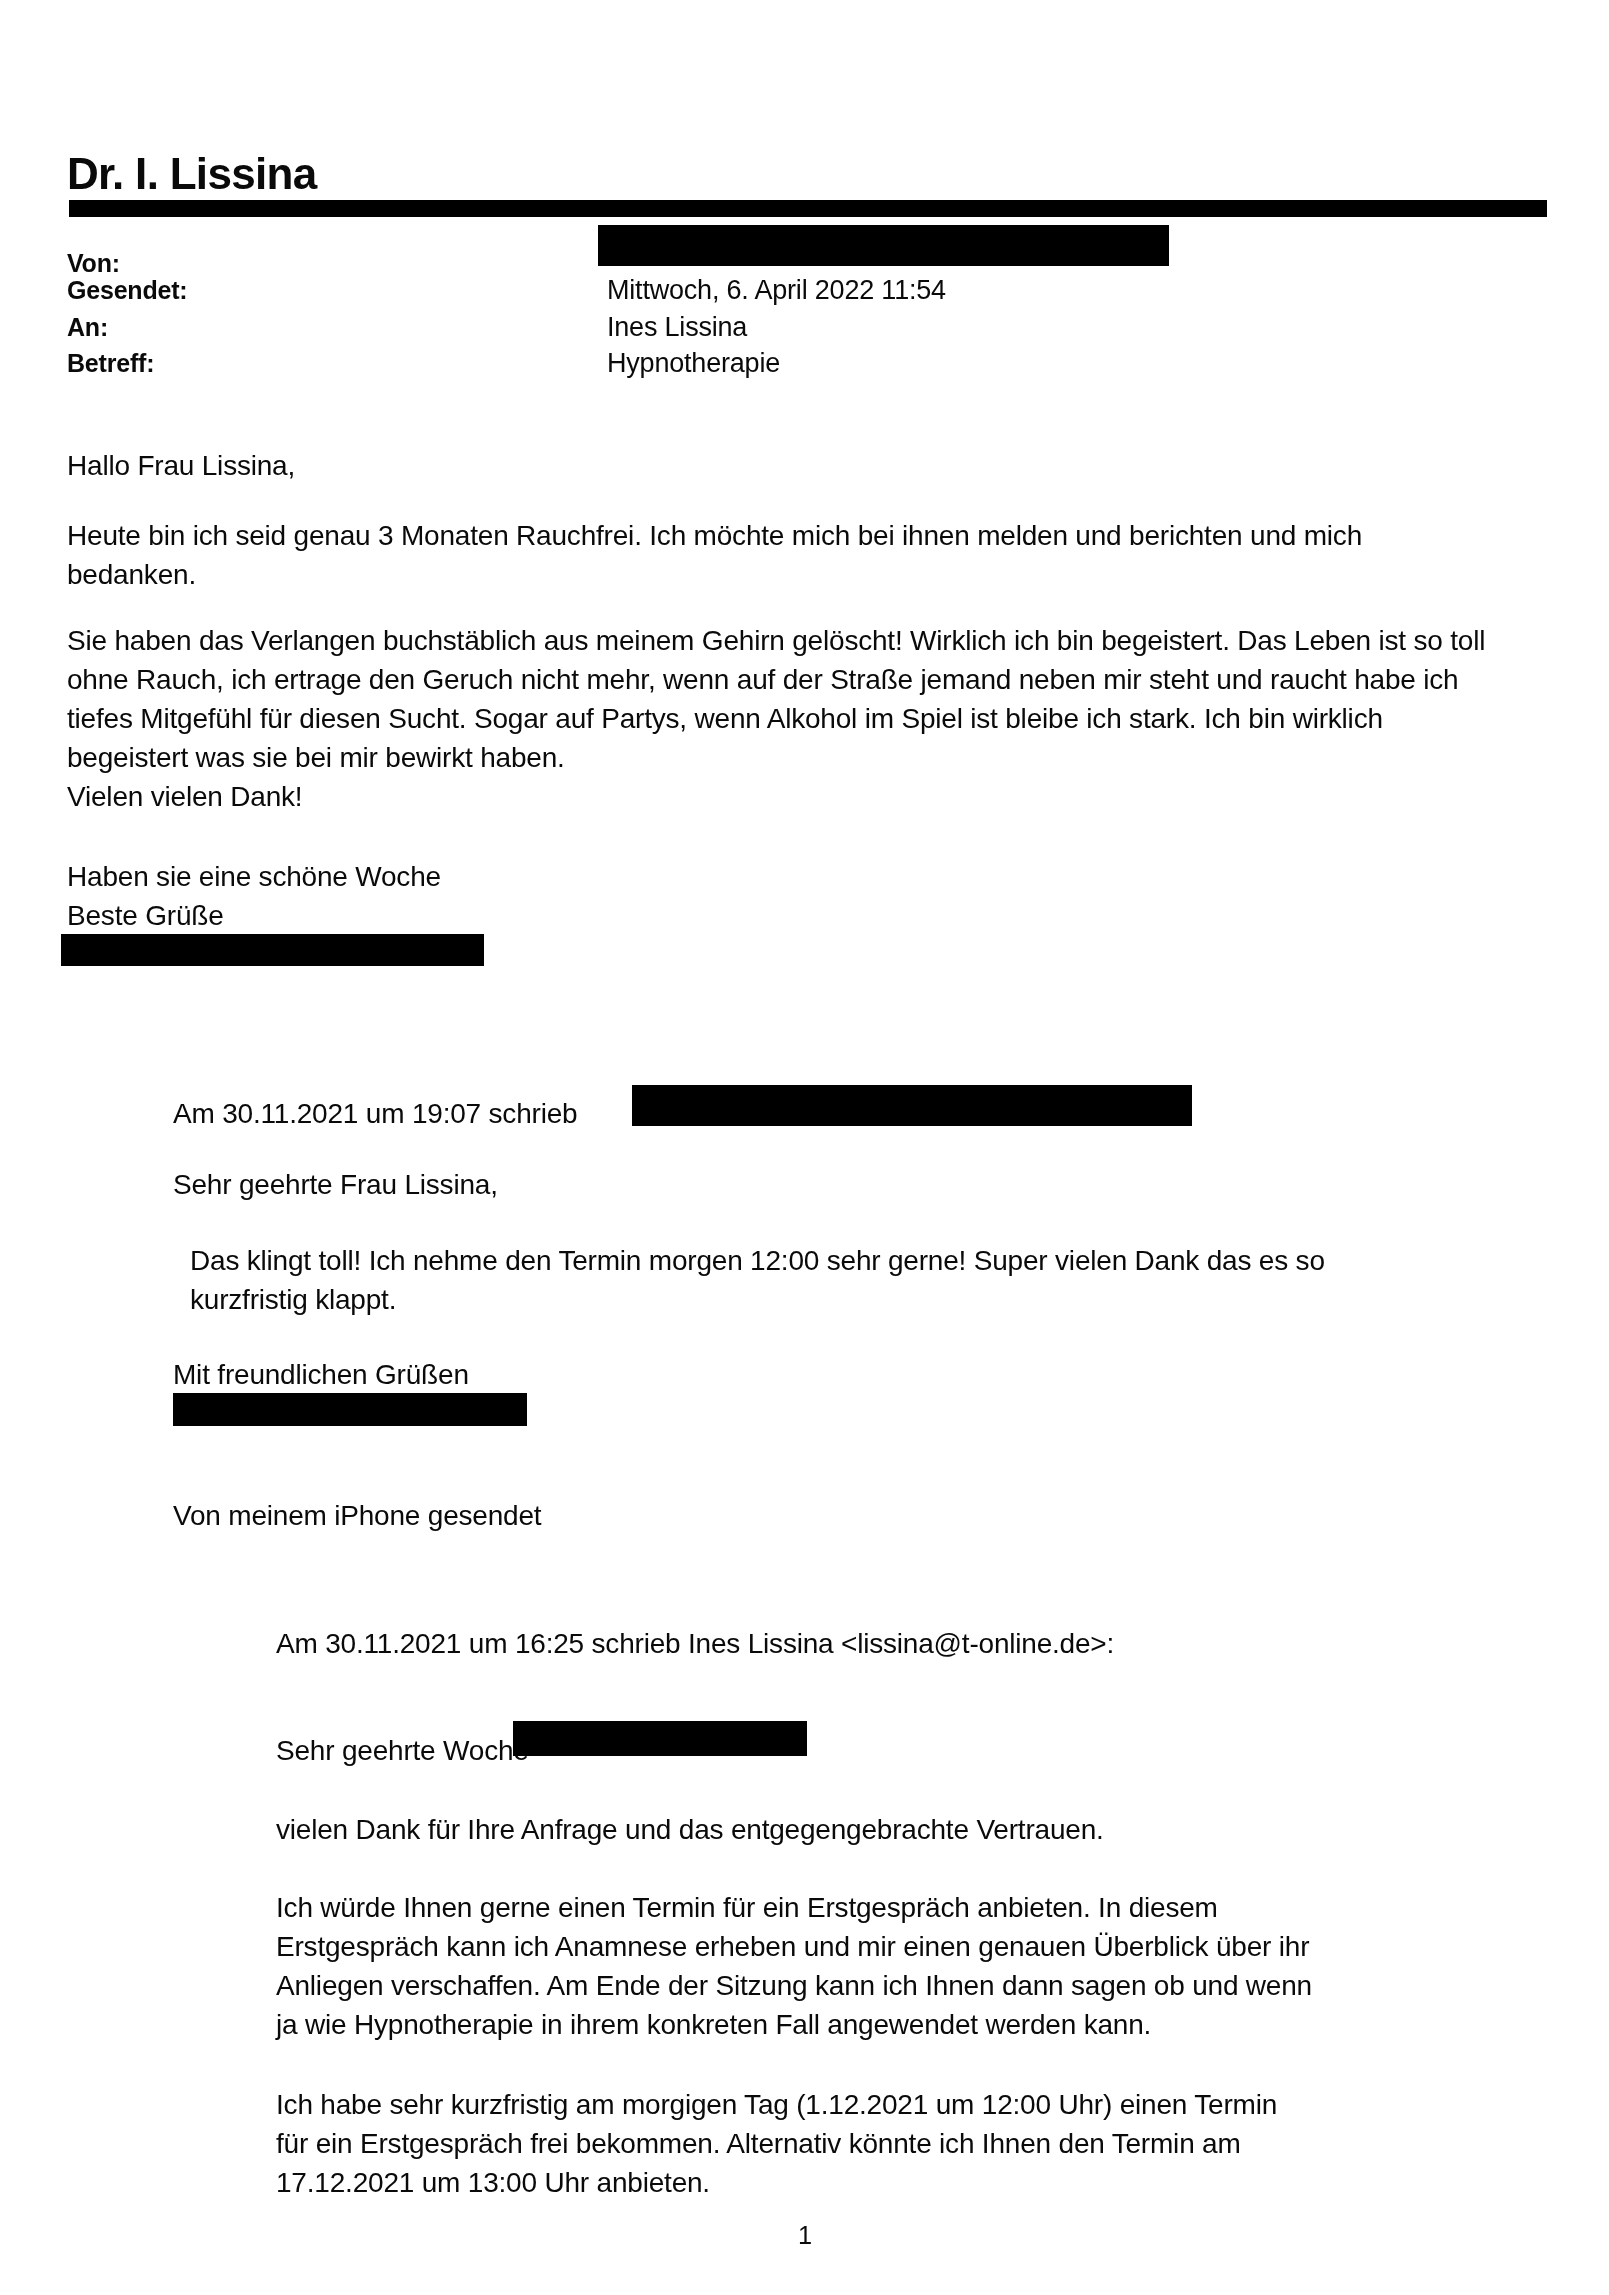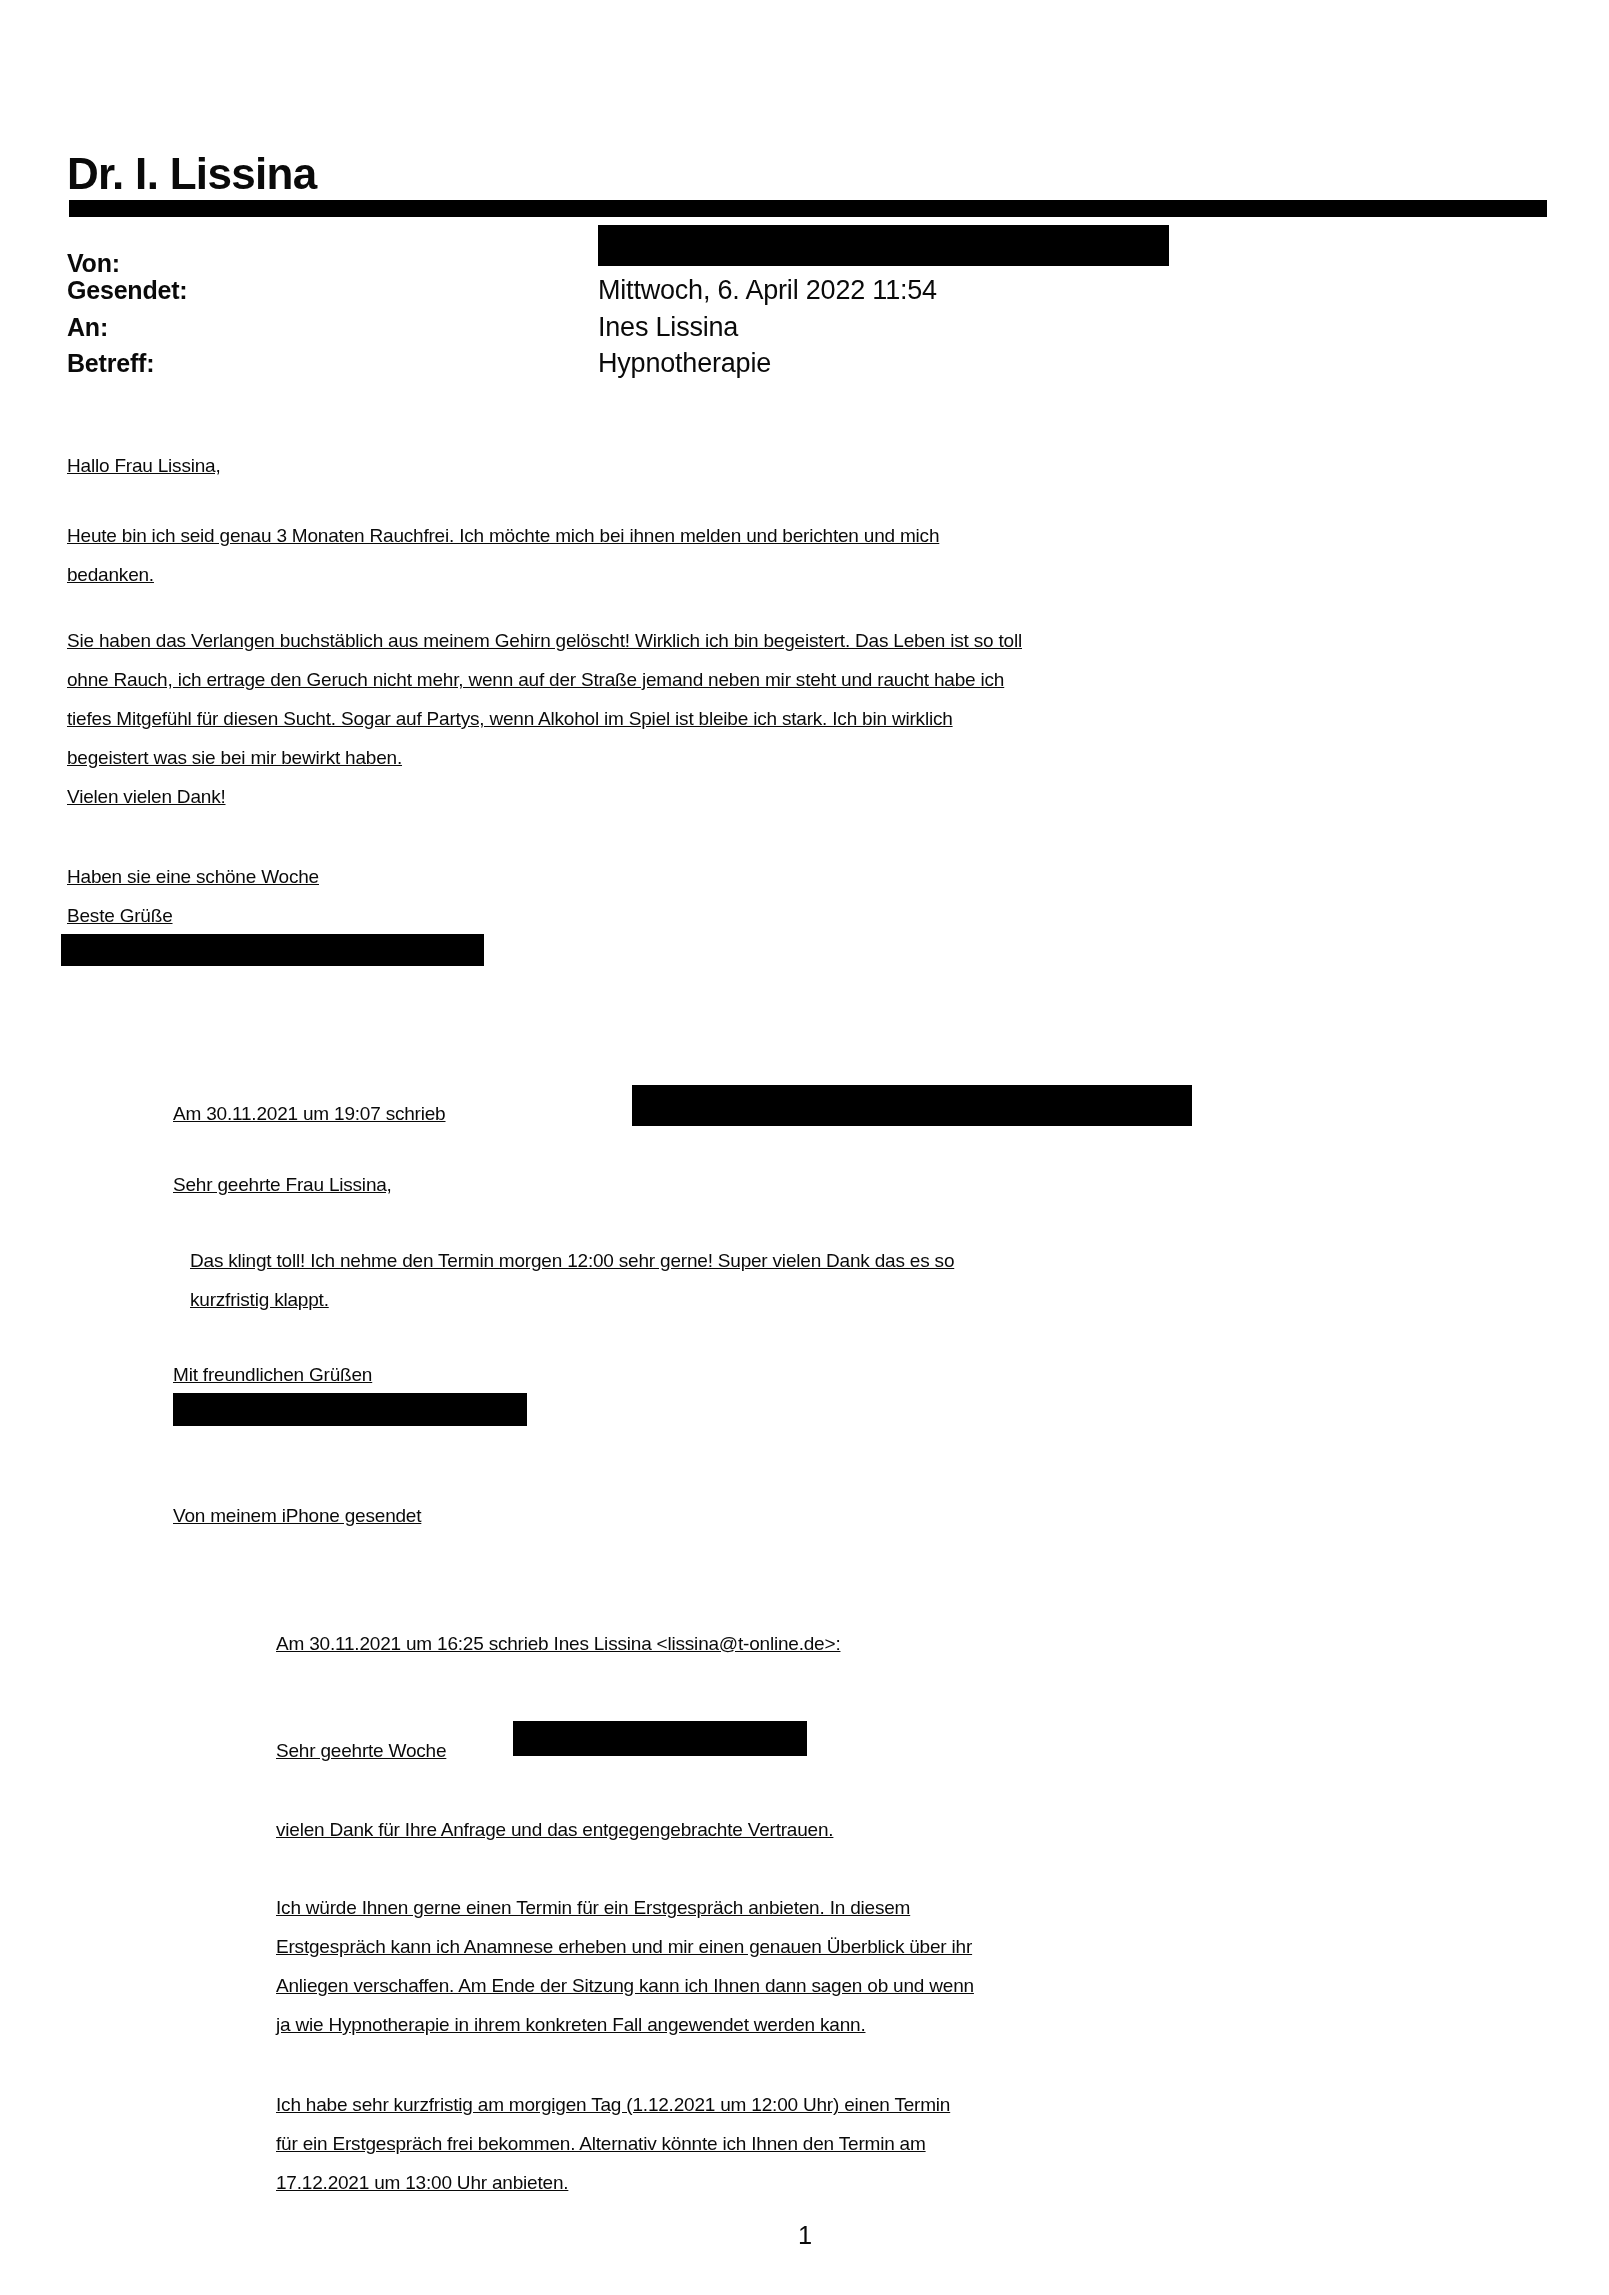--- a/index.html
+++ b/index.html
@@ -34,31 +34,30 @@
 
   .meta-row { position: absolute; left: 67px; width: 1470px; }
   .meta-row .label {
     display: inline-block; width: 531px;
     font-size: 25px; font-weight: 700; line-height: 33px;
     letter-spacing: -0.2px;
   }
   .meta-row .value {
     display: inline-block;
     font-size: 27px; font-weight: 400; line-height: 33px;
-    letter-spacing: -0.2px; vertical-align: top;
+    letter-spacing: -0.2px; vertical-align: top; margin-left: 9px;
   }
   .row-von      { top: 235px; margin-top: 12px; }
   .row-gesendet { top: 274px; }
   .row-an       { top: 311px; }
   .row-betreff  { top: 347px; }
 
   .body-text {
-    font-size: 19px; line-height: 39px;
+    font-size: 28px; line-height: 39px;
     letter-spacing: -0.2px;
-    text-decoration: underline;
   }
 
   .redaction { position: absolute; background: #000000; }
   .redaction-von        { left: 598px; top: 225px;  width: 571px; height: 41px; }
   .redaction-sig-1      { left: 61px;  top: 934px; width: 423px; height: 32px; }
   .redaction-q1-name    { left: 632px; top: 1085px; width: 560px; height: 41px; }
   .redaction-sig-2      { left: 173px; top: 1393px; width: 354px; height: 33px; }
   .redaction-q2-name    { left: 513px; top: 1721px; width: 294px; height: 35px; }
 
   

